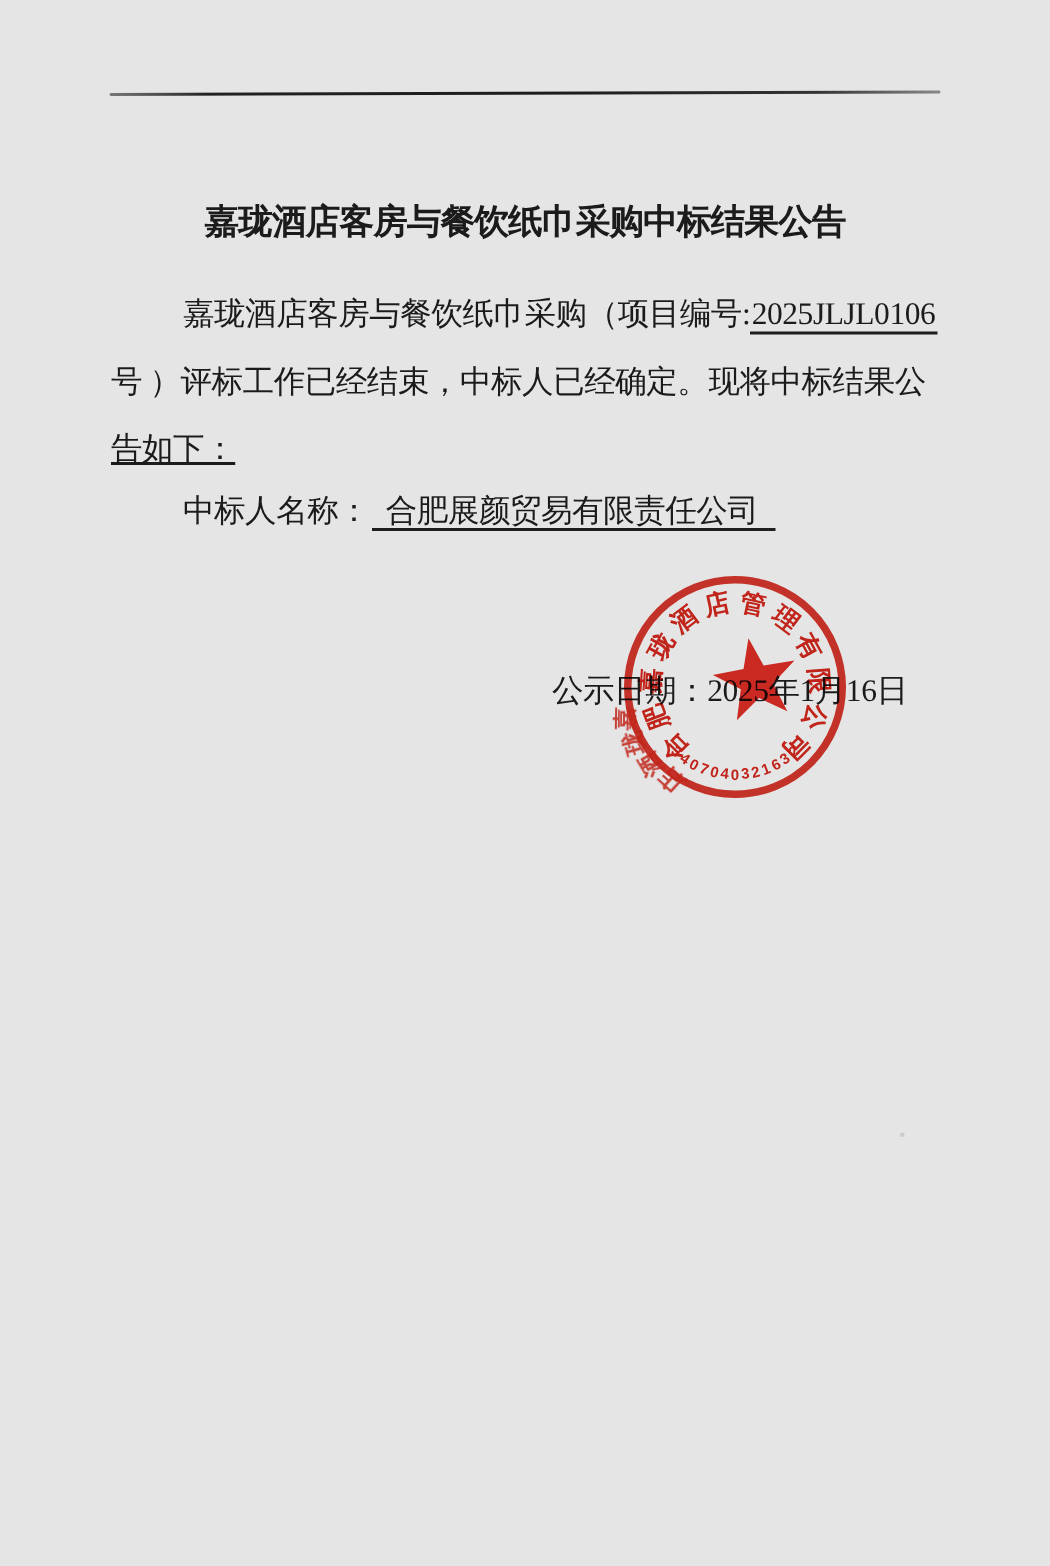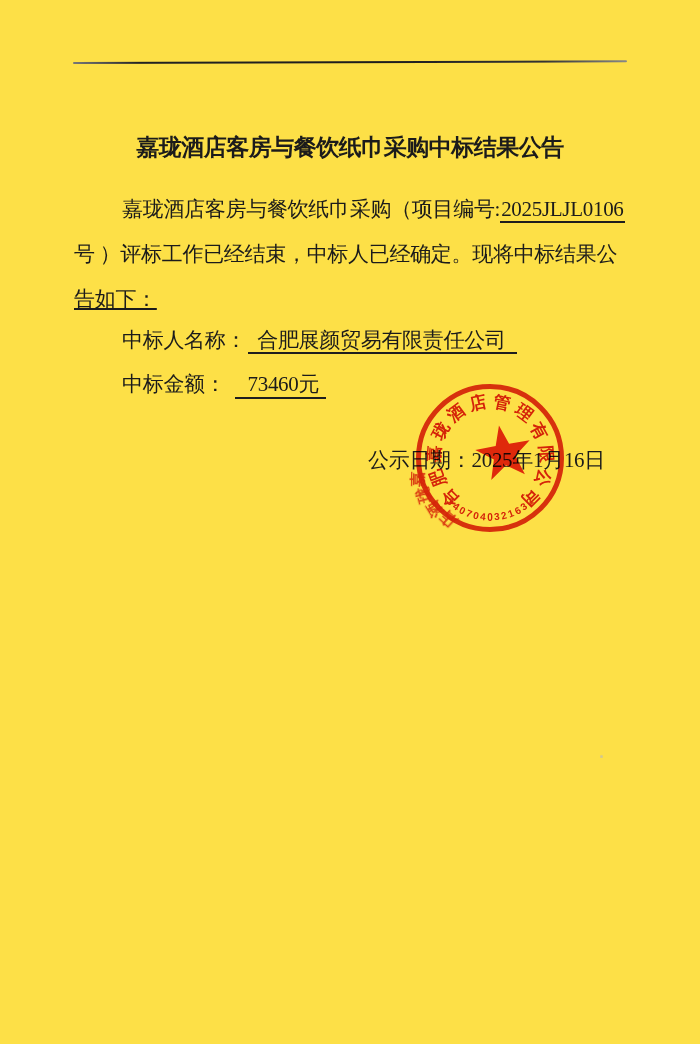--- a/index.html
+++ b/index.html
@@ -1,17 +1,17 @@
 <!DOCTYPE html>
 <html><head>
 <meta charset="utf-8">
 <style>
   html,body{margin:0;padding:0;background:#fff;}
   .page{
-    position:relative;width:700px;height:1044px;background:#fde047;
+    position:relative;width:700px;height:1044px;background:#e5e5e5;
     font-family:"Liberation Serif","DejaVu Serif",serif;color:#1b1b1b;overflow:hidden;
   }
   .scan-line{
     position:absolute;left:73px;top:62px;width:554px;height:2px;border-radius:1px;
     background:linear-gradient(to right,#777,#222 12%,#1d1d1d 55%,#333 85%,#888);
     transform:rotate(-0.18deg);transform-origin:left center;
   }
   .doc-title{
     position:absolute;left:0;right:0;top:135px;text-align:center;
     font-size:23px;font-weight:bold;letter-spacing:-0.5px;line-height:1.1;white-space:nowrap;
@@ -52,21 +52,20 @@
 
   <div class="doc-title">嘉珑酒店客房与餐饮纸巾采购中标结果公告</div>
 
   <div class="line l1"><span>嘉珑酒店客房与餐饮纸巾采购（项目编号:</span><span class="u u-proj">2025JLJL0106</span></div>
 
   <div class="line l2">号 ）评标工作已经结束，中标人已经确定。现将中标结果公</div>
   <div class="line l3">告如下：</div>
 
   <div class="line f1"><span>中标人名称：</span><span class="u u-name">合肥展颜贸易有限责任公司</span></div>
 
-  <div class="line f2"><span>中标金额：</span><span class="u u-amt">73460元</span></div>
 
   <div class="line date-line"><span>公示日期：</span><span>2025年1月16日</span></div>
 
   <div class="seal" id="seal">
     <div class="seal-ring" id="seal-ring" style="color: rgb(215, 40, 28);"></div>
     <svg class="seal-star" viewBox="0 0 70 70">
       <polygon id="star-poly" points="0,-29 6.8,-9.3 27.6,-9 10.9,3.6 17.1,23.5 0,11.5 -17.1,23.5 -10.9,3.6 -27.6,-9 -6.8,-9.3" transform="translate(35,37) rotate(-10)" fill="#e0231a"></polygon>
     </svg>
   <span class="seal-char seal-company" style="left: 36.4px; top: 115.6px; color: rgb(215, 40, 28); transform: translate(-50%, -50%) rotate(-135deg);">合</span>
       <span class="seal-char seal-company" style="left: 23.5px; top: 95.6px; color: rgb(215, 40, 28); transform: translate(-50%, -50%) rotate(-110.5deg);">肥</span>

